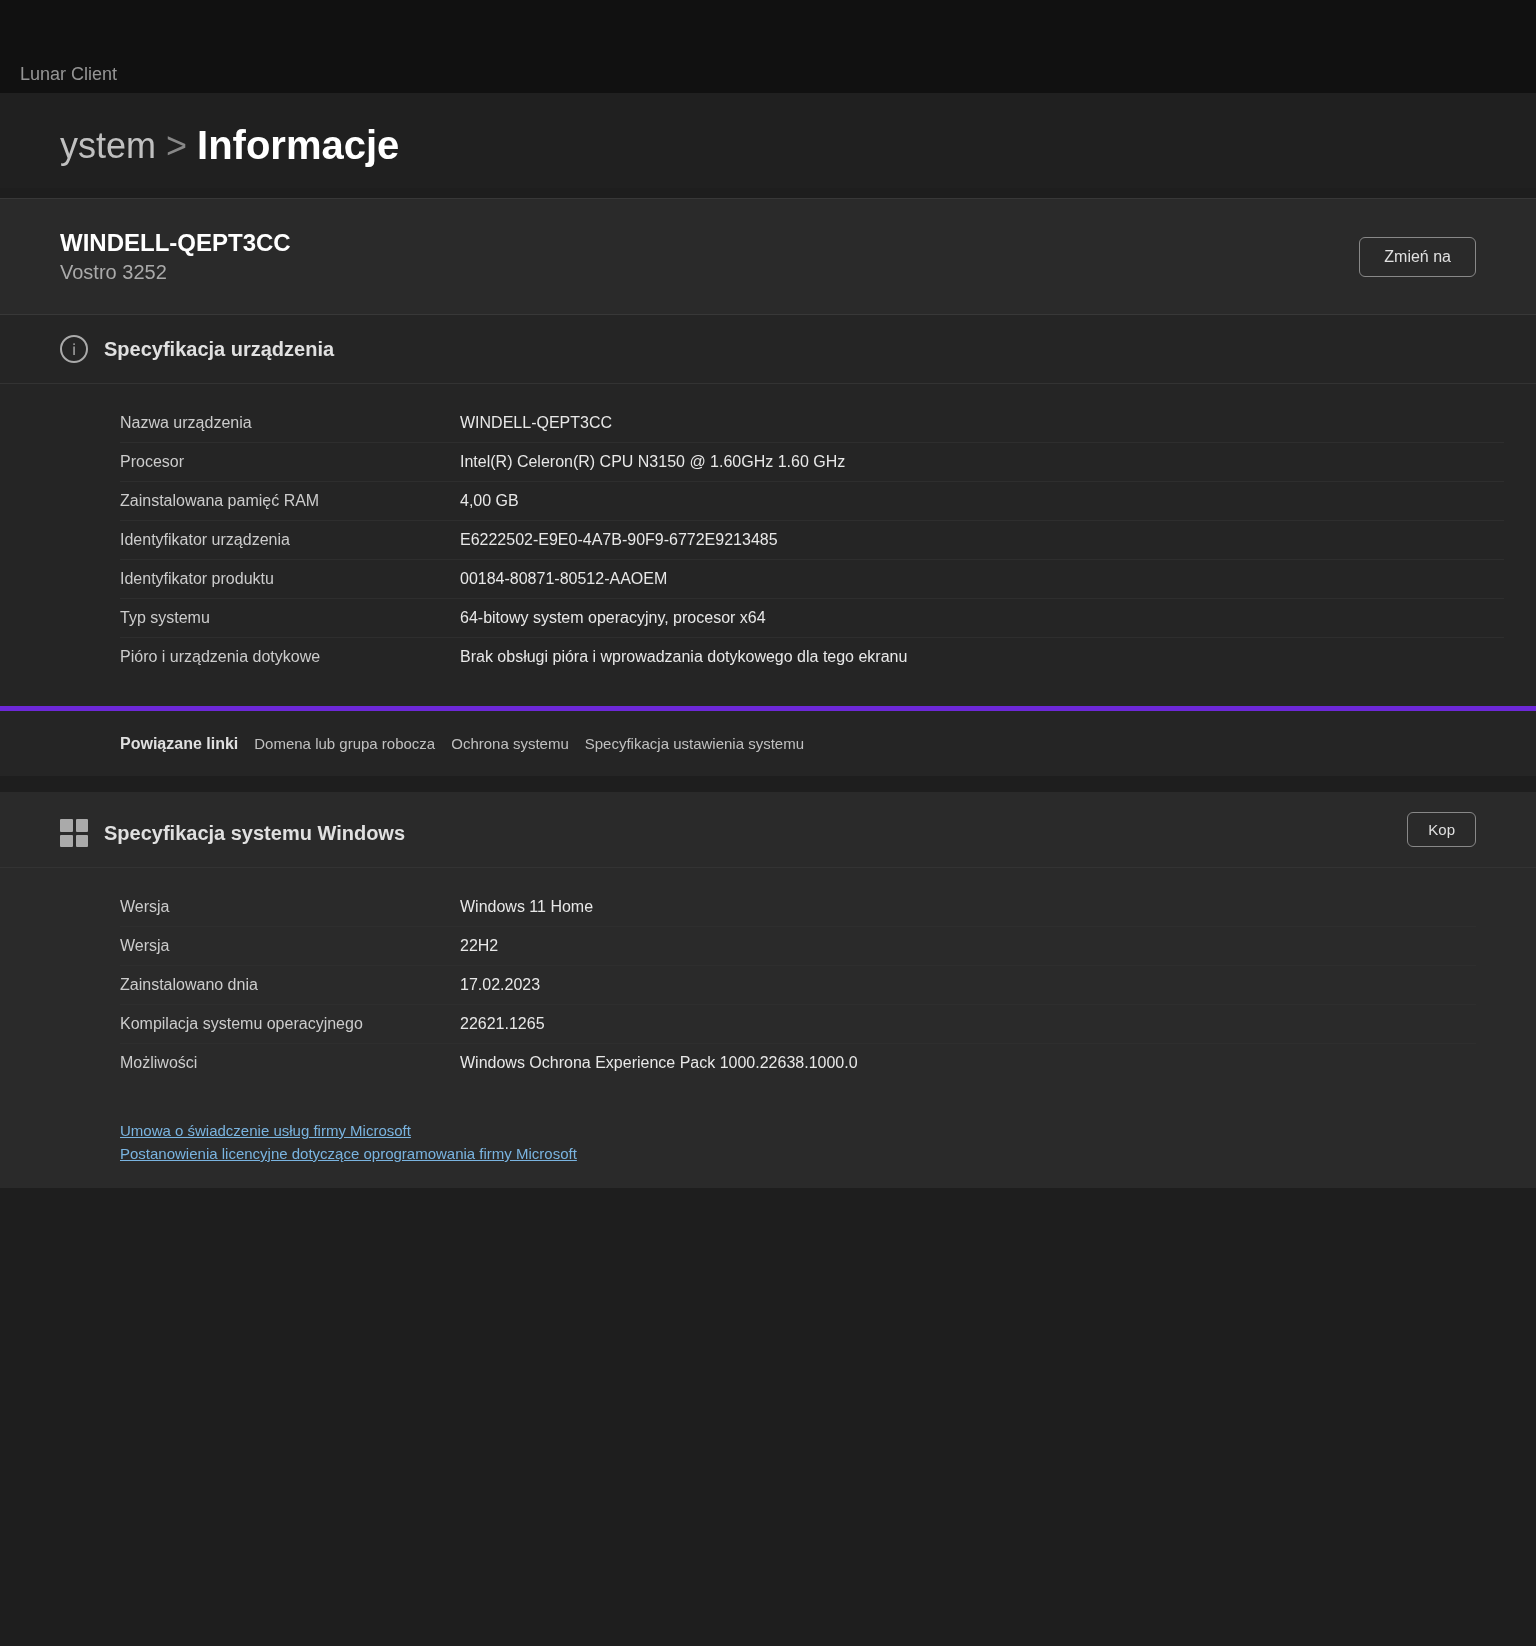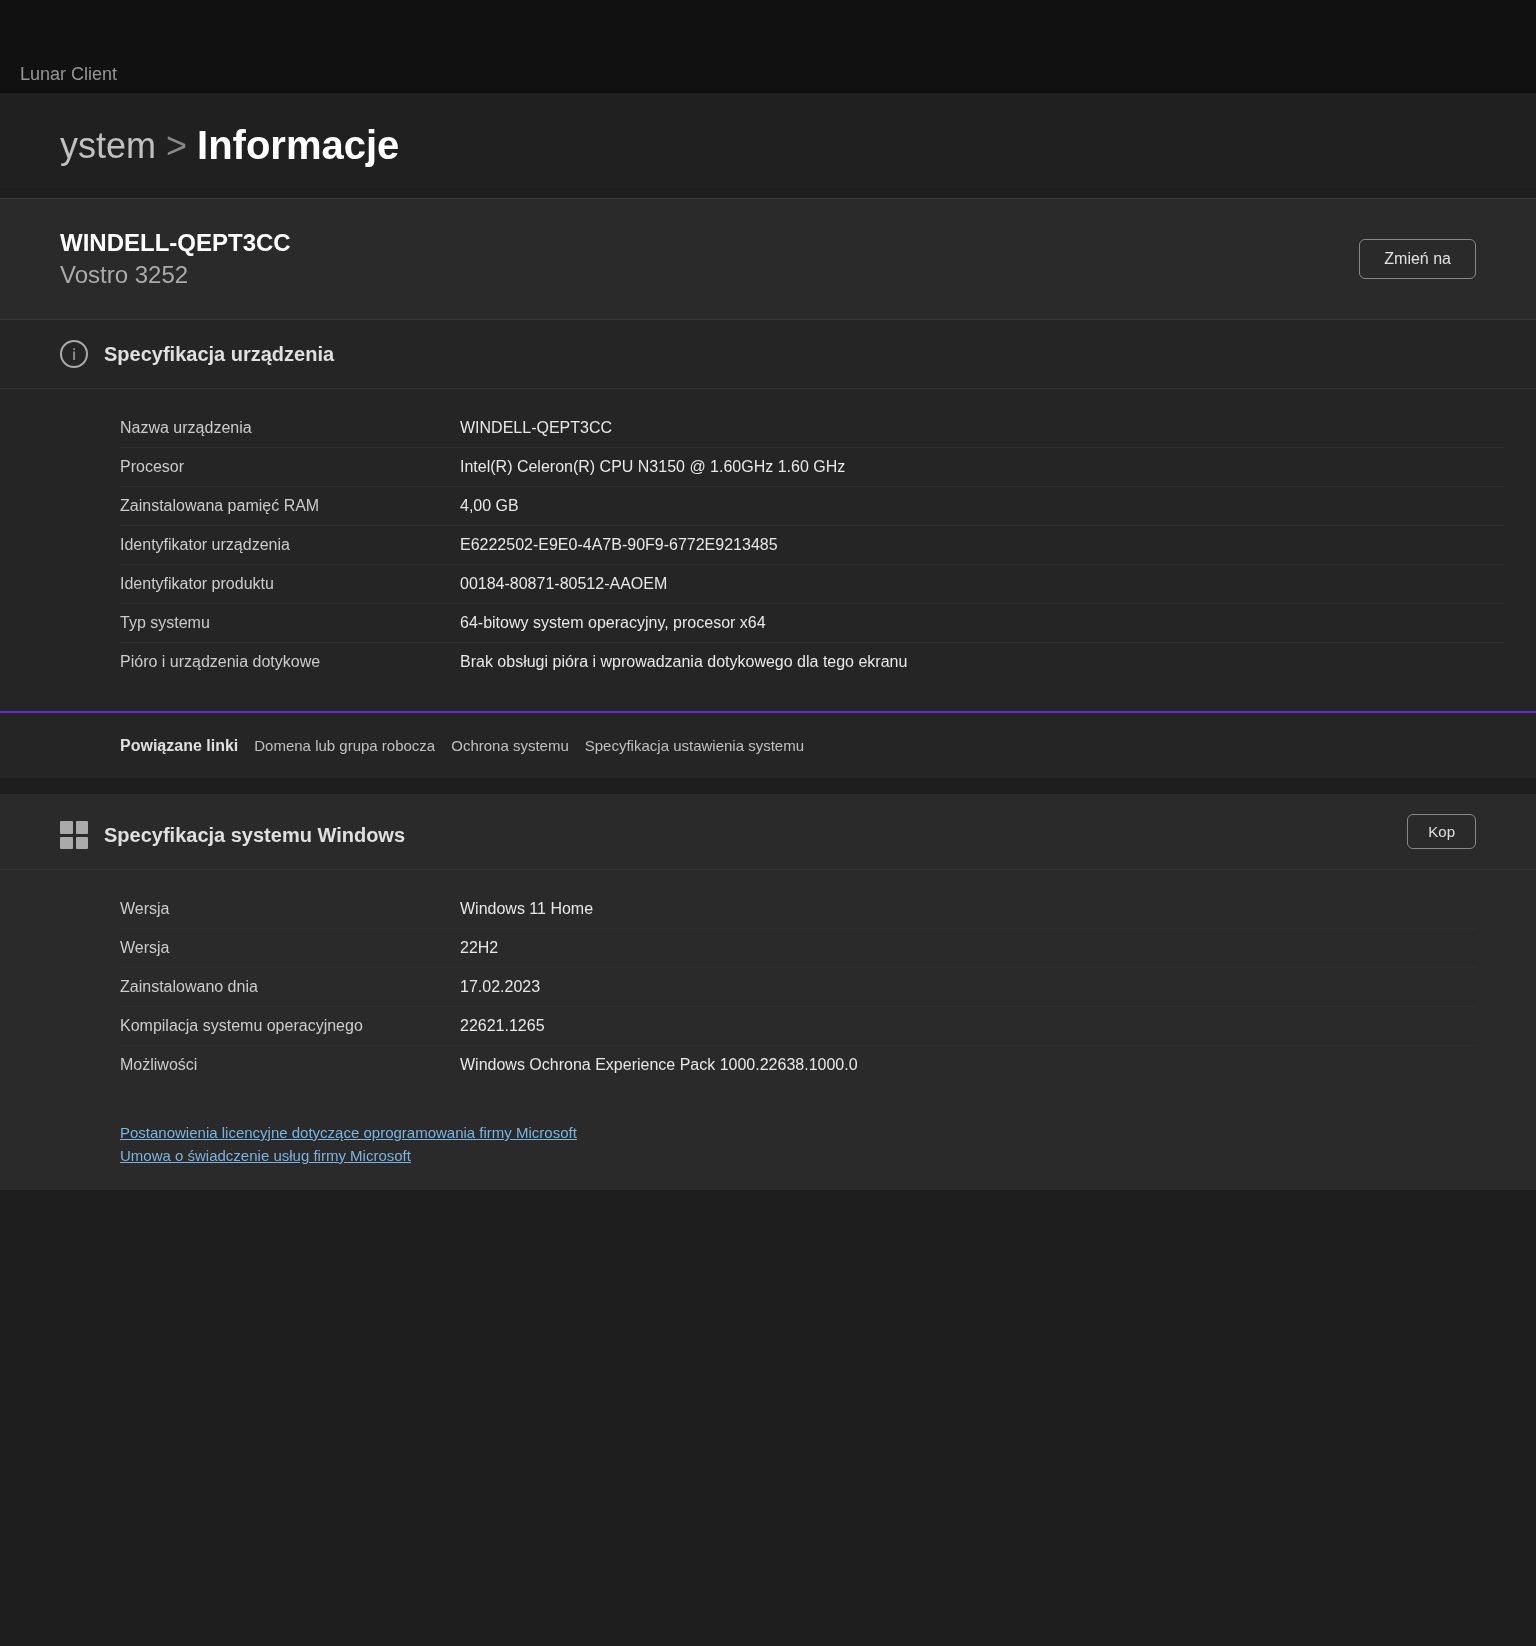--- a/index.html
+++ b/index.html
@@ -64,21 +64,21 @@
       border-top: 1px solid #383838;
       border-bottom: 1px solid #383838;
       margin-top: 10px;
     }
     .device-info .device-name {
       font-size: 24px;
       font-weight: 600;
       color: #ffffff;
     }
     .device-info .device-model {
-      font-size: 24px;
+      font-size: 20px;
       color: #aaaaaa;
       margin-top: 4px;
     }
     .rename-btn {
       background-color: transparent;
       border: 1.5px solid #888888;
       border-radius: 6px;
       color: #e0e0e0;
       padding: 10px 24px;
       font-size: 16px;
@@ -142,21 +142,21 @@
     }
 
     
     .related-links {
       background-color: #252525;
       padding: 20px 60px 20px 120px;
       display: flex;
       align-items: center;
       gap: 8px;
       flex-wrap: wrap;
-      border-top: 2px solid #6d28d9;
+      border-top: 5px solid #6d28d9;
     }
     .related-label {
       font-size: 16px;
       font-weight: 600;
       color: #e0e0e0;
       margin-right: 8px;
     }
     .related-link {
       font-size: 15px;
       color: #c0c0c0;
@@ -352,16 +352,16 @@
       <span class="win-spec-value">22621.1265</span>
     </div>
       <div class="win-spec-row">
       <span class="win-spec-label">Możliwości</span>
       <span class="win-spec-value">Windows Ochrona Experience Pack 1000.22638.1000.0</span>
     </div>
     </div>
 
   <div class="win-links-section">
 
-  <a class="win-link" href="#">Postanowienia licencyjne dotyczące oprogramowania firmy Microsoft</a>
-      <a class="win-link" href="#">Umowa o świadczenie usług firmy Microsoft</a>
+  <a class="win-link" href="#">Umowa o świadczenie usług firmy Microsoft</a>
+      <a class="win-link" href="#">Postanowienia licencyjne dotyczące oprogramowania firmy Microsoft</a>
     </div>
 </div>
 
 </body></html>

